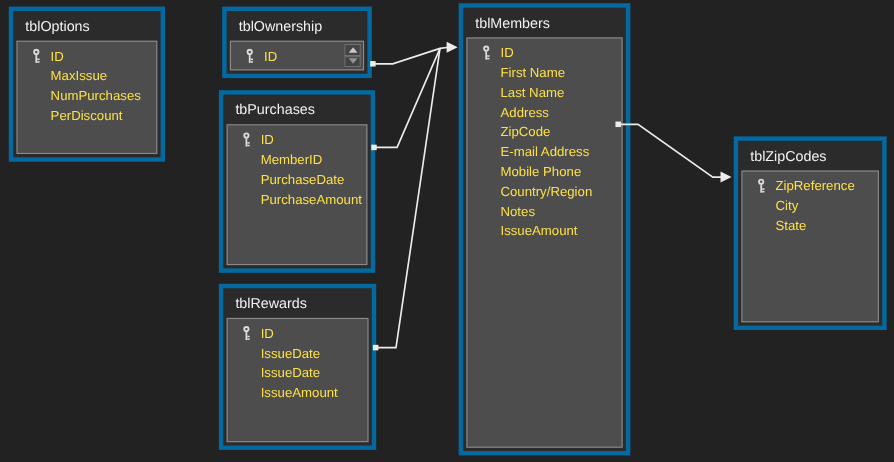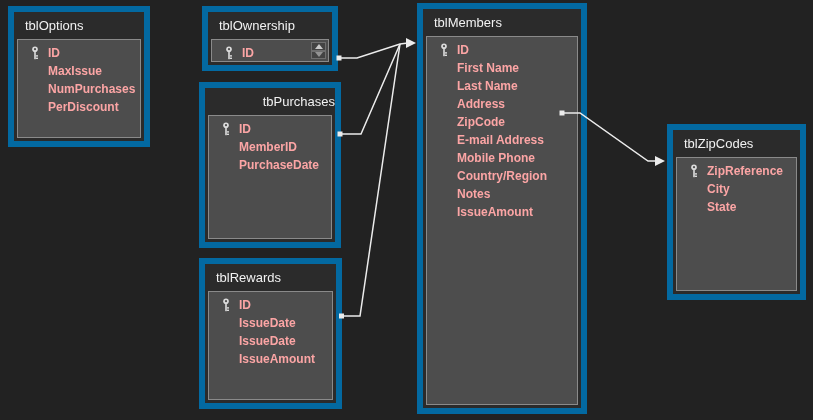--- a/index.html
+++ b/index.html
@@ -7,43 +7,42 @@
   body {
     position:relative; overflow:hidden;
     background:#222222;
     font-family:"Liberation Sans", sans-serif;
     -webkit-font-smoothing:antialiased;
   }
   .canvas { position:absolute; inset:0; }
   .tbl {
     position:absolute;
     background:#2b2b2b;
-    border:6px solid #0369a1;
+    border:4px solid #0369a1;
     z-index:2;
   }
   .tbl-title {
     height:27px; line-height:27px;
     padding-left:11px;
     color:#f2f2f2; font-size:13px;
     white-space:nowrap; overflow:hidden;
   }
   .fields {
     position:absolute; left:3px; right:3px; top:27px; bottom:3px;
     background:#4d4d4d;
     border:1px solid #8a8a8a;
     padding-top:4px;
     overflow:hidden;
   }
   .frow {
     height:18px;
     display:flex; align-items:center;
     padding-left:13px;
-    color:#fca5a5; font-size:12px;
+    color:#fde047; font-size:12px;
     white-space:nowrap;
-    font-weight:bold;
   }
   .keycell { width:17px; display:flex; align-items:center; flex:0 0 17px; }
   .keycell svg { display:block; }
   .fname { display:block; }
   
   .scrollbar {
     position:absolute; right:2px; top:2px; bottom:2px; width:15px;
     background:#353535;
     display:flex; flex-direction:column; justify-content:space-between;
   }
@@ -144,21 +143,21 @@
         <div class="sbtn">
             <div class="tri-up"></div>
           </div>
         <div class="sbtn">
             <div class="tri-down"></div>
           </div>
       </div>
     </div>
   </div>
 
-  <div class="tbl" style="left:199px; top:82px; width:142px; height:166px;text-align:right;">
+  <div class="tbl" style="left:199px; top:82px; width:142px; height:166px;">
     <div class="tbl-title">tbPurchases</div>
     <div class="fields">
       <div class="frow">
         <span class="keycell">
           <svg width="8" height="14" viewBox="0 0 8 14">
               <circle cx="4" cy="3.2" r="2.8" fill="#dcdcdc"></circle>
               <circle cx="4" cy="3.2" r="1.1" fill="#4d4d4d"></circle>
               <rect x="3.2" y="5.6" width="1.6" height="7.6" fill="#dcdcdc"></rect>
               <rect x="4.8" y="9.2" width="2.2" height="1.4" fill="#dcdcdc"></rect>
               <rect x="4.8" y="11.6" width="2.2" height="1.4" fill="#dcdcdc"></rect>
@@ -166,20 +165,24 @@
         </span>
         <span class="fname">ID</span>
       </div>
       <div class="frow">
         <span class="keycell"></span>
         <span class="fname">MemberID</span>
       </div>
       <div class="frow">
         <span class="keycell"></span>
         <span class="fname">PurchaseDate</span>
+      </div>
+      <div class="frow">
+        <span class="keycell"></span>
+        <span class="fname">PurchaseAmount</span>
       </div>
     </div>
   </div>
 
   <div class="tbl" style="left:199px; top:258px; width:143px; height:151px;">
     <div class="tbl-title">tblRewards</div>
     <div class="fields">
       <div class="frow">
         <span class="keycell">
           <svg width="8" height="14" viewBox="0 0 8 14">
@@ -200,21 +203,21 @@
         <span class="keycell"></span>
         <span class="fname">IssueDate</span>
       </div>
       <div class="frow">
         <span class="keycell"></span>
         <span class="fname">IssueAmount</span>
       </div>
     </div>
   </div>
 
-  <div class="tbl" style="left:417px; top:3px; width:170px; height:411px;">
+  <div class="tbl" style="left:417px; top:3px; width:156px; height:411px;">
     <div class="tbl-title">tblMembers</div>
     <div class="fields">
       <div class="frow">
         <span class="keycell">
           <svg width="8" height="14" viewBox="0 0 8 14">
               <circle cx="4" cy="3.2" r="2.8" fill="#dcdcdc"></circle>
               <circle cx="4" cy="3.2" r="1.1" fill="#4d4d4d"></circle>
               <rect x="3.2" y="5.6" width="1.6" height="7.6" fill="#dcdcdc"></rect>
               <rect x="4.8" y="9.2" width="2.2" height="1.4" fill="#dcdcdc"></rect>
               <rect x="4.8" y="11.6" width="2.2" height="1.4" fill="#dcdcdc"></rect>

